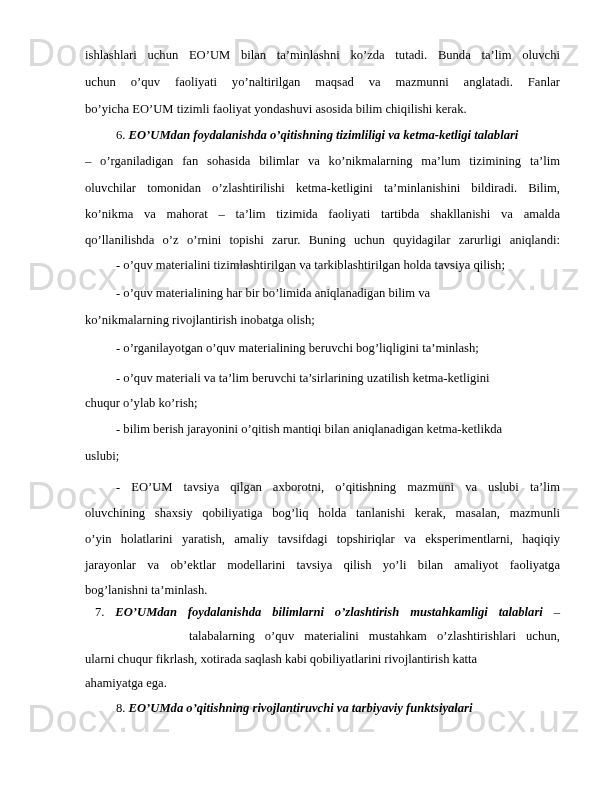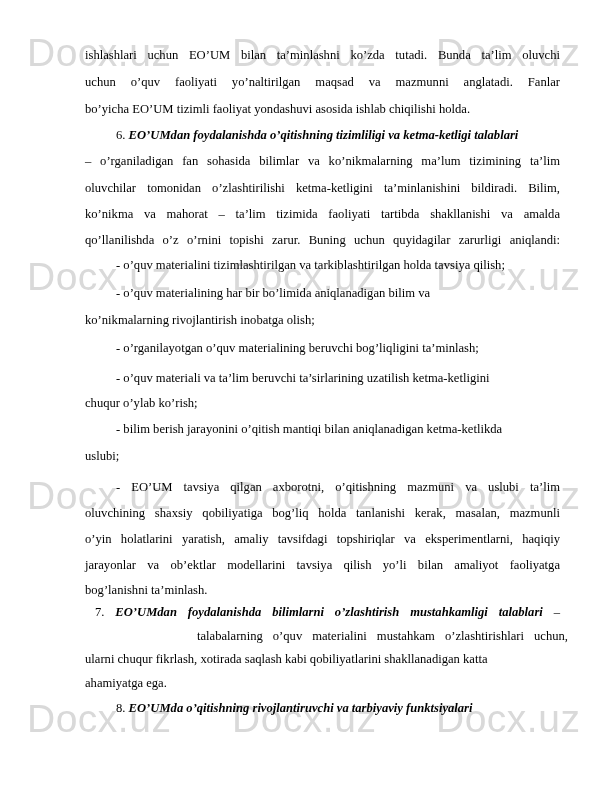--- a/index.html
+++ b/index.html
@@ -46,21 +46,21 @@
       line-height: 16px;
     }
     .just {
       width: 475px;
       text-align: justify;
       text-align-last: justify;
     }
     .ind { left: 31px; }
     .ind.just { width: 444px; }
     .ind2 { left: 104px; }
-    .ind2.just { width: 371px; margin-left: 8px; }
+    .ind2.just { width: 371px; }
     .bi { font-weight: bold; font-style: italic; }
   </style>
 </head>
 <body>
 
 <div class="watermark-layer">
 
   <div class="wm" style="left:27px;top:36px">Docx.uz</div>
   <div class="wm" style="left:232px;top:36px">Docx.uz</div>
   <div class="wm" style="left:436px;top:36px">Docx.uz</div>
@@ -75,21 +75,21 @@
 
   <div class="wm" style="left:27px;top:702px">Docx.uz</div>
   <div class="wm" style="left:232px;top:702px">Docx.uz</div>
   <div class="wm" style="left:436px;top:702px">Docx.uz</div>
 </div>
 
 <div class="page">
 
   <div class="line just" style="top:47px">ishlashlari uchun EO’UM bilan ta’minlashni ko’zda tutadi. Bunda ta’lim oluvchi</div>
   <div class="line just" style="top:74px">uchun   o’quv  faoliyati  yo’naltirilgan  maqsad  va  mazmunni   anglatadi.  Fanlar</div>
-  <div class="line" style="top:101px">bo’yicha EO’UM tizimli faoliyat yondashuvi asosida ishlab chiqilishi holda.</div>
+  <div class="line" style="top:101px">bo’yicha EO’UM tizimli faoliyat yondashuvi asosida bilim chiqilishi kerak.</div>
 
   <div class="line ind" style="top:127px">
     <span>6.</span>
     <span class="bi">EO’UMdan foydalanishda o’qitishning tizimliligi va ketma-ketligi talablari</span>
   </div>
   <div class="line just" style="top:153px">– o’rganiladigan fan sohasida bilimlar va ko’nikmalarning  ma’lum tizimining ta’lim</div>
   <div class="line just" style="top:180px">oluvchilar tomonidan o’zlashtirilishi ketma-ketligini ta’minlanishini bildiradi. Bilim,</div>
   <div class="line just" style="top:206px">ko’nikma va mahorat – ta’lim tizimida faoliyati tartibda shakllanishi va amalda</div>
   <div class="line just" style="top:232px">qo’llanilishda o’z o’rnini topishi zarur. Buning uchun quyidagilar zarurligi aniqlandi:</div>
 
@@ -111,20 +111,20 @@
   <div class="line just" style="top:531px">o’yin holatlarini yaratish, amaliy tavsifdagi topshiriqlar va eksperimentlarni, haqiqiy</div>
   <div class="line just" style="top:557px">jarayonlar  va  ob’ektlar  modellarini  tavsiya  qilish  yo’li  bilan  amaliyot  faoliyatga</div>
   <div class="line" style="top:582px">bog’lanishni ta’minlash.</div>
 
   <div class="line just" style="top:604px; left:10px; width:465px;">
     <span>7.</span>
     <span class="bi">EO’UMdan foydalanishda bilimlarni o’zlashtirish   mustahkamligi talablari</span>
     <span>–</span>
   </div>
   <div class="line ind2 just" style="top:628px">talabalarning o’quv materialini mustahkam o’zlashtirishlari uchun,</div>
-  <div class="line" style="top:651px">ularni  chuqur fikrlash,  xotirada saqlash kabi qobiliyatlarini shakllanadigan  katta</div>
+  <div class="line" style="top:651px">ularni  chuqur fikrlash,  xotirada saqlash kabi qobiliyatlarini rivojlantirish  katta</div>
   <div class="line" style="top:675px">ahamiyatga ega.</div>
 
   <div class="line ind" style="top:700px">
     <span>8.</span>
     <span class="bi">EO’UMda o’qitishning rivojlantiruvchi va tarbiyaviy funktsiyalari</span>
   </div>
 </div>
 
 </body></html>

